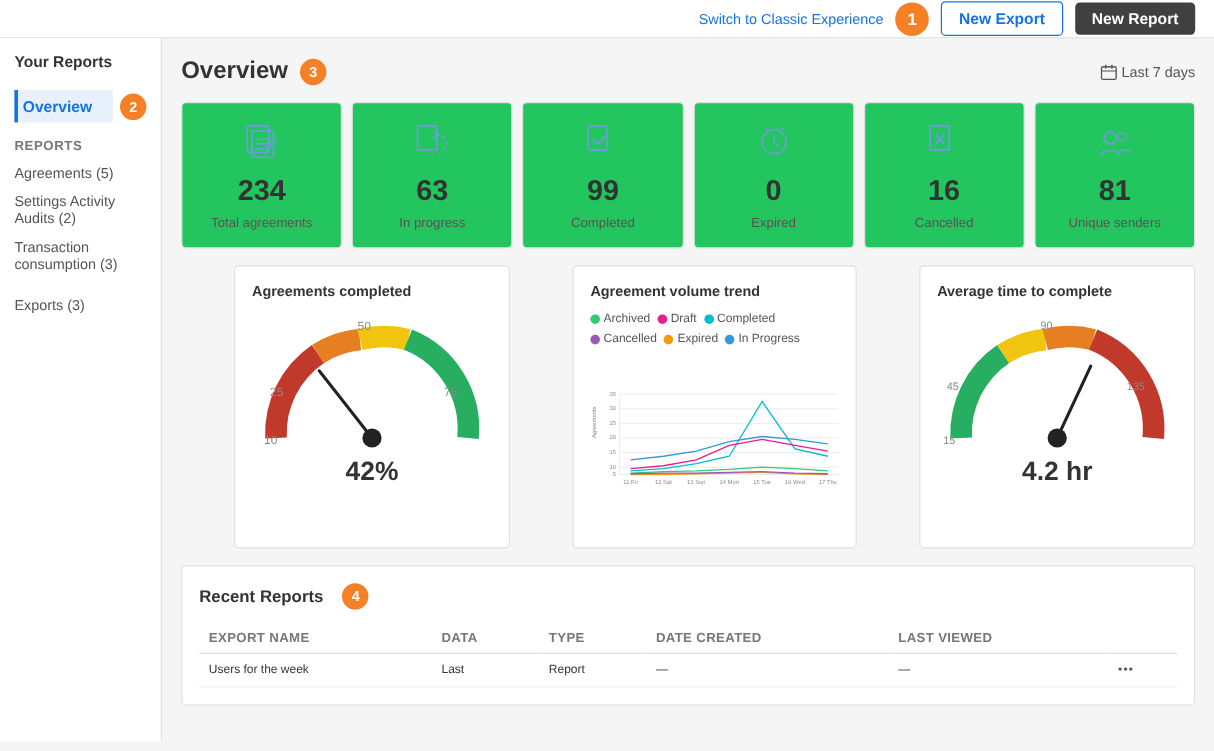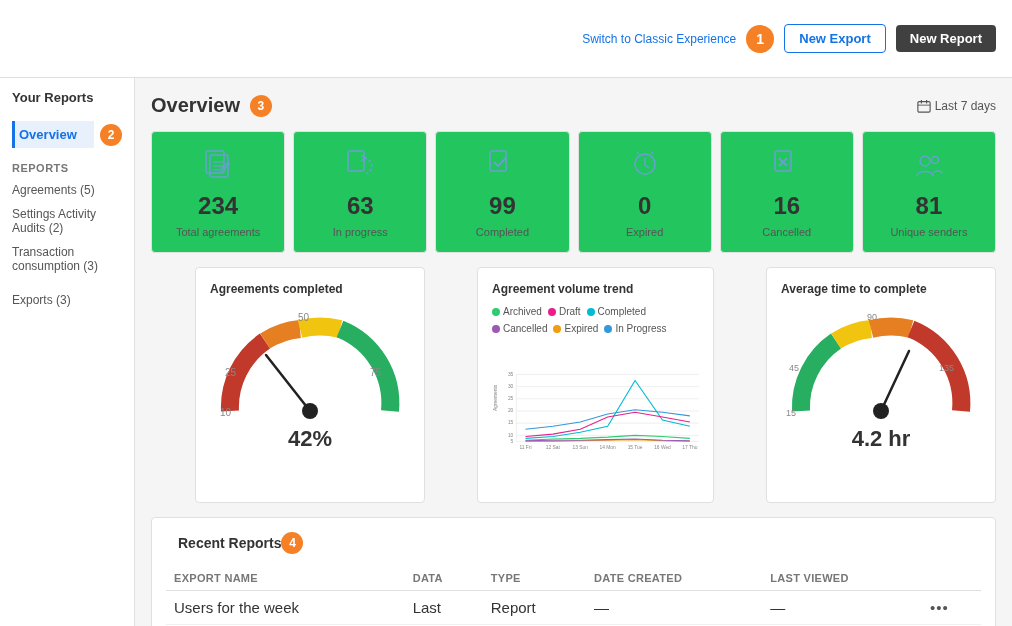--- a/index.html
+++ b/index.html
@@ -1,18 +1,18 @@
 <!DOCTYPE html>
 <html><head>
   <meta charset="utf-8">
   <style>
     * { box-sizing: border-box; margin: 0; padding: 0; }
     body { font-family: -apple-system, BlinkMacSystemFont, 'Segoe UI', Arial, sans-serif; font-size: 13px; background: #f5f5f5; color: #333; }
     
-    .top-bar { background: #fff; border-bottom: 1px solid #e0e0e0; padding: 24px 16px; display: flex; justify-content: flex-end; align-items: center; gap: 10px; }
+    .top-bar { background: #fff; border-bottom: 1px solid #e0e0e0; padding: 1px 16px; display: flex; justify-content: flex-end; align-items: center; gap: 10px; }
     .switch-link { color: #1473e6; font-size: 12px; text-decoration: none; cursor: pointer; }
     .btn { padding: 6px 14px; border-radius: 4px; font-size: 13px; font-weight: 600; cursor: pointer; border: none; }
     .btn-outline { background: #fff; border: 1px solid #1473e6; color: #1473e6; }
     .btn-primary { background: #404040; color: #fff; }
     .circle-badge { background: #f68026; color: #fff; border-radius: 50%; width: 28px; height: 28px; display: flex; align-items: center; justify-content: center; font-weight: 700; font-size: 14px; }
 
     .layout { display: flex; height: calc(626px - 40px); }
     
     .sidebar { width: 135px; background: #fff; border-right: 1px solid #e0e0e0; padding: 12px 0; flex-shrink: 0; }
     .sidebar-header { padding: 0 12px 10px; font-weight: 700; font-size: 13px; color: #333; }
@@ -42,25 +42,25 @@
     
     .gauge-container { display: flex; flex-direction: column; align-items: center; position: relative; height: 160px; }
     .gauge-svg { width: 200px; height: 130px; }
     .gauge-value { font-size: 22px; font-weight: 700; color: #333; text-align: center; margin-top: -10px; }
     .legend { display: flex; flex-wrap: wrap; gap: 6px; margin-bottom: 6px; }
     .legend-item { display: flex; align-items: center; gap: 3px; font-size: 10px; color: #555; }
     .legend-dot { width: 8px; height: 8px; border-radius: 50%; }
 
     
     .reports-card { background: #fff; border: 1px solid #e0e0e0; border-radius: 4px; padding: 14px; }
-    .reports-header { display: flex; align-items: center; gap: 0; margin-bottom: 12px; margin-left: 12px; }
+    .reports-header { display: flex; align-items: center; gap: 16px; margin-bottom: 12px; }
     .reports-title { font-size: 14px; font-weight: 700; color: #333; }
     .table { width: 100%; border-collapse: collapse; }
     .table th { font-size: 11px; font-weight: 600; color: #777; text-transform: uppercase; border-bottom: 1px solid #e0e0e0; padding: 6px 8px; text-align: left; letter-spacing: 0.3px; }
-    .table td { font-size: 15px; color: #333; padding: 8px 8px; border-bottom: 1px solid #f0f0f0; }
+    .table td { font-size: 10px; color: #333; padding: 8px 8px; border-bottom: 1px solid #f0f0f0; }
     .dots-menu { color: #555; letter-spacing: 1px; cursor: pointer; }
 
     .circle-num { background: #f68026; color: #fff; border-radius: 50%; width: 22px; height: 22px; display: inline-flex; align-items: center; justify-content: center; font-weight: 700; font-size: 12px; flex-shrink: 0; }
   </style>
 </head>
 <body>
 
 <div class="top-bar">
   <a class="switch-link">Switch to Classic Experience</a>
   <div class="circle-badge">1</div>

